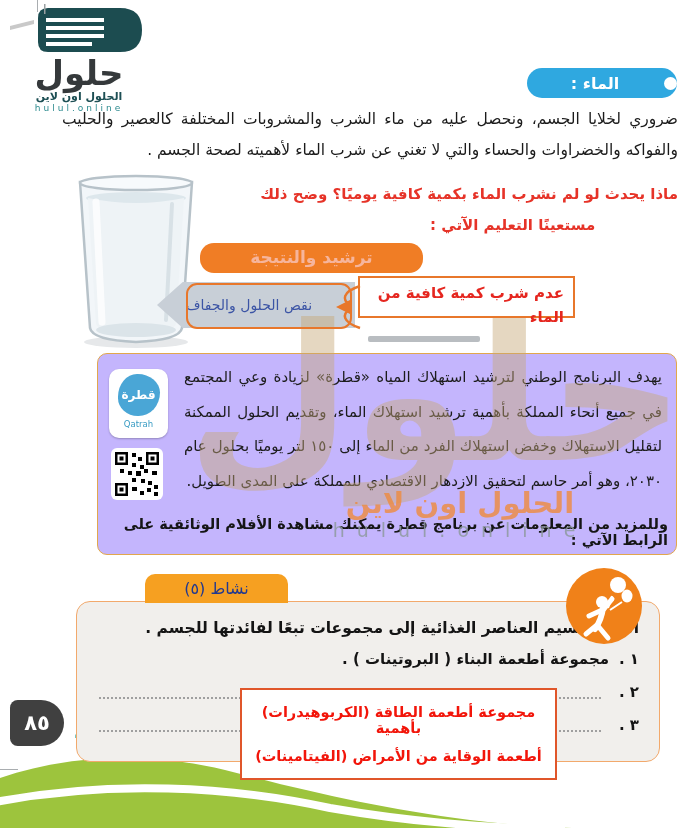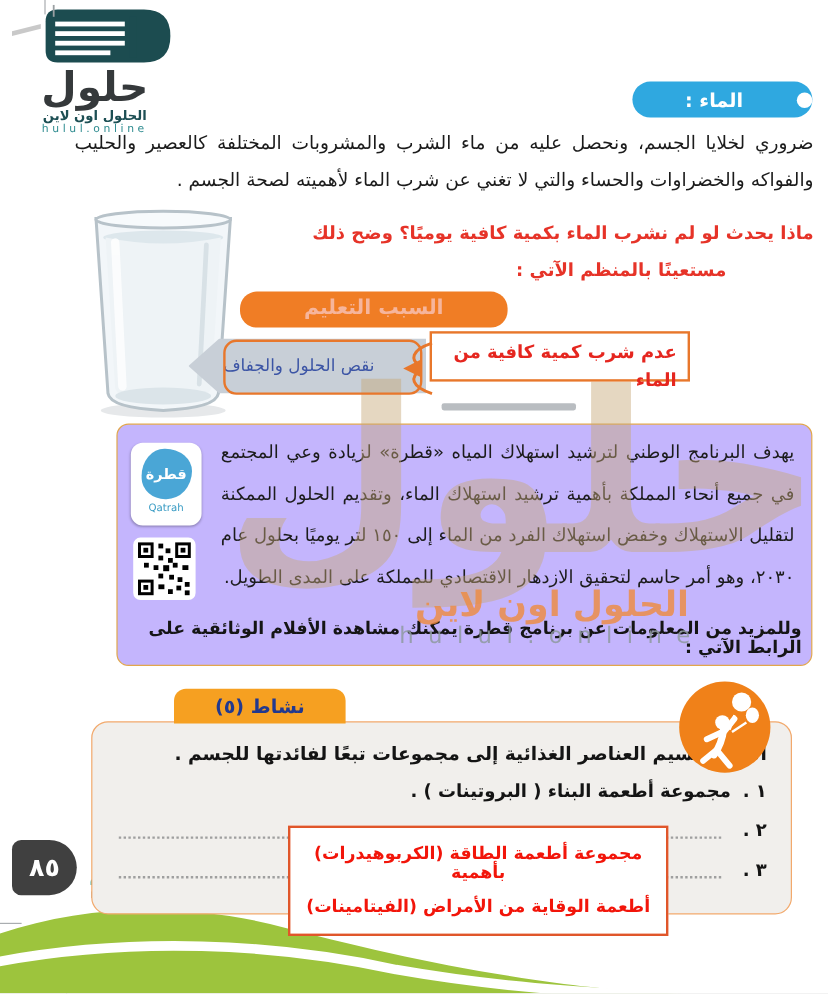--- a/index.html
+++ b/index.html
@@ -46,21 +46,21 @@
   .qatrah-cap{font-size:8.5px;color:#3a9cc4;margin-top:3px;}
   .qr-card{position:absolute;left:13px;top:94px;width:52px;height:52px;background:#ffffff;border-radius:6px;padding:3px;}
 
   
   .wm{pointer-events:none;z-index:40;text-align:center;}
   .wm-big{left:235px;top:300px;width:450px;font-size:190px;font-weight:bold;color:#c7a878;opacity:.45;line-height:1;}
   .wm-ar{left:245px;top:486px;width:430px;font-size:29px;font-weight:bold;color:#ef8b3d;opacity:.8;}
   .wm-en{left:245px;top:519px;width:430px;font-size:19px;letter-spacing:12px;color:#8f9aa0;opacity:.85;}
 
   
-  .act-tab{left:145px;top:574px;width:143px;height:29px;background:#f6a021;border-radius:10px 10px 0 0;color:#22398f;font-weight:bold;font-size:16px;text-align:center;line-height:29px;z-index:12;}
+  .act-tab{left:145px;top:574px;width:143px;height:29px;background:#f6a021;border-radius:10px 10px 0 0;color:#22398f;font-weight:normal;font-size:16px;text-align:center;line-height:29px;z-index:12;}
   .act-box{left:76px;top:601px;width:584px;height:161px;background:#f1efec;border:1.5px solid #f2a96c;border-radius:14px;z-index:11;padding:12px 20px 8px 18px;}
   .act-instr{font-size:15.5px;font-weight:bold;color:#141414;text-align:right;line-height:28px;}
   .act-row{display:flex;direction:rtl;align-items:center;height:33px;font-size:15px;font-weight:bold;color:#141414;}
   .act-num{width:30px;flex:none;}
   .act-text{white-space:nowrap;}
   .dotline{flex:1;border-bottom:2px dotted #9f9f9f;height:14px;margin:0 8px 0 4px;}
   .act-icon{left:566px;top:568px;width:76px;height:76px;background:#f08119;border-radius:50%;z-index:13;}
 
   
   .answer-box{left:240px;top:688px;width:317px;height:92px;background:#ffffff;border:2px solid #e0562a;z-index:60;display:flex;flex-direction:column;justify-content:space-evenly;color:#f2150a;font-weight:bold;font-size:14.5px;text-align:center;padding:2px 6px;}
@@ -113,24 +113,24 @@
       <ellipse cx="76" cy="26" rx="50" ry="6" fill="#dde7ec"></ellipse>
       <path d="M28,26 Q76,36 124,26 L116,152 Q112,162 76,164 Q40,162 36,152 Z" fill="#eef3f6"></path>
       <path d="M36,30 L42,150" stroke="#ffffff" stroke-width="7" stroke-linecap="round" opacity=".8"></path>
       <path d="M112,32 L106,148" stroke="#d3dde3" stroke-width="4" stroke-linecap="round" opacity=".8"></path>
       <ellipse cx="76" cy="158" rx="40" ry="7" fill="#dbe4e9"></ellipse>
     </svg>
   </div>
 
   <div class="abs question rtl">
     <div>ماذا يحدث لو لم نشرب الماء بكمية كافية يوميًا؟ وضح ذلك</div>
-    <div class="l2">مستعينًا بالمنظم الآتي :</div>
-  </div>
-
-  <div class="abs org-title rtl">السبب التعليم</div>
+    <div class="l2">مستعينًا التعليم الآتي :</div>
+  </div>
+
+  <div class="abs org-title rtl">ترشيد والنتيجة</div>
 
   <div class="abs gray-bar" style="left:187px;top:317px;width:160px;"></div>
   <div class="abs gray-bar" style="left:368px;top:336px;width:112px;"></div>
 
   <div class="abs effect-arrow">
     <span class="effect-text rtl">نقص الحلول والجفاف</span>
   </div>
   <div class="abs effect-border"></div>
 
   <div class="abs cause-box rtl">عدم شرب كمية كافية من الماء</div>

